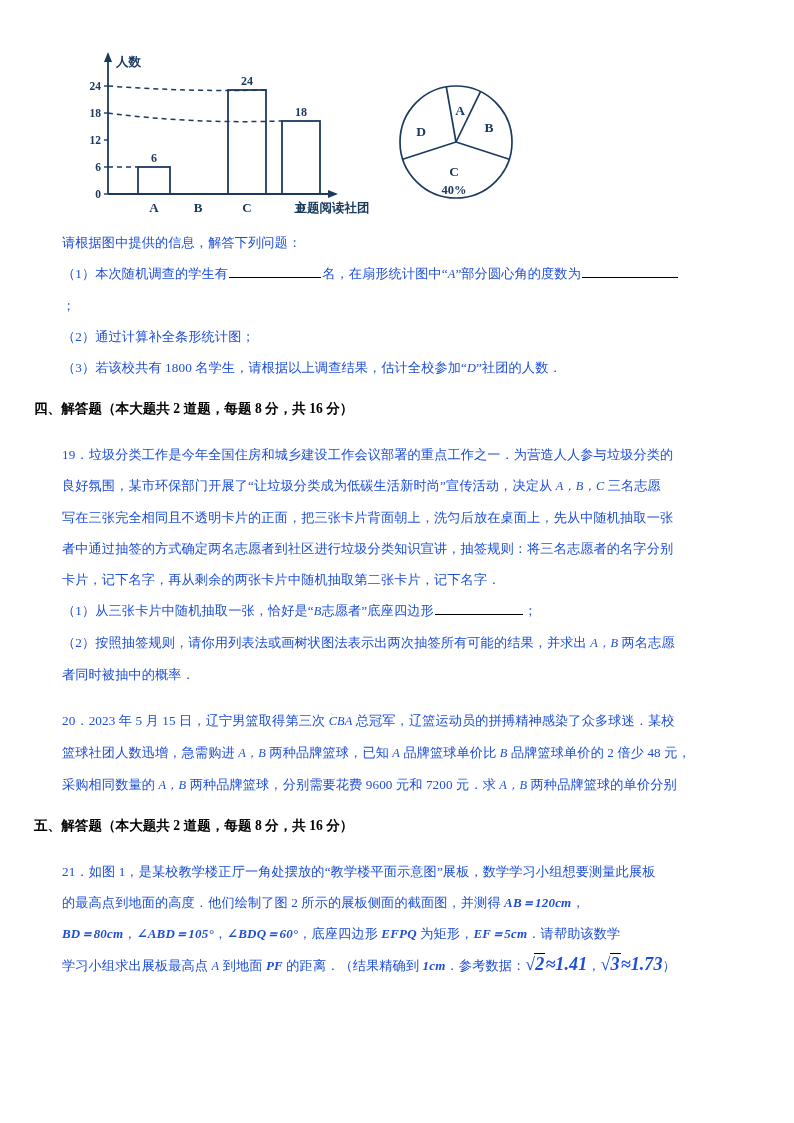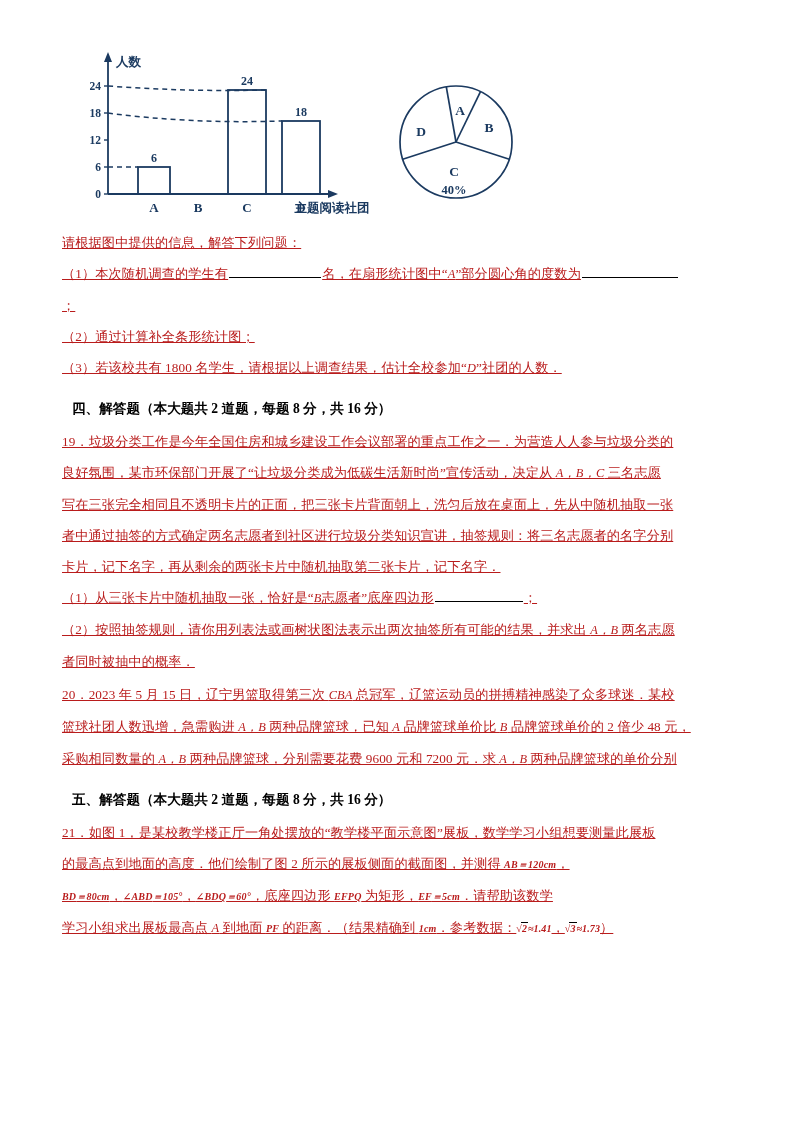--- a/index.html
+++ b/index.html
@@ -42,37 +42,36 @@
     top: 38px;
     width: 140px;
     height: 130px;
   }
   .chart-svg { display: block; }
 
   
   .body-text {
     font-size: 13.2px;
     line-height: 31px;
-    color: #b91c1c;
+    color: #1d4ed8;
     padding: 0 33px 0 62px;
     text-align: justify;
     letter-spacing: 0.1px;
-    text-decoration: underline;
   }
   .para {
     margin: 0;
     line-height: 31px;
   }
 
   .section-head {
     font-weight: bold;
     font-size: 13.6px;
     line-height: 30px;
     margin: 10px 0 2px 0;
-    padding-left: 72px;
+    padding-left: 34px;
   }
 
   .blank {
     display: inline-block;
     border-bottom: 1px solid #000;
     vertical-align: baseline;
     height: 14px;
     margin: 0 1px;
   }
   .blank.w1 { width: 92px; }
@@ -81,39 +80,39 @@
 
   .mathit {
     font-family: "Liberation Serif", "DejaVu Serif", serif;
     font-style: italic;
     font-size: 12.4px;
   }
   .mathbi {
     font-family: "Liberation Serif", "DejaVu Serif", serif;
     font-style: italic;
     font-weight: bold;
-    font-size: 10px;
+    font-size: 13px;
     letter-spacing: 0.2px;
   }
 
   .sqrt {
     display: inline-block;
     white-space: nowrap;
     font-style: italic;
     font-weight: bold;
-    font-size: 10px;
+    font-size: 18px;
   }
   .sqrt > .rad { font-style: normal; font-weight: normal; }
   .sqrt > .radicand {
     border-top: 1.1px solid #000;
     padding: 0 1px;
     margin-left: -1px;
   }
 
-  .q-block { margin-top: 2px; }
+  .q-block { margin-top: 15px; }
 </style>
 </head>
 <body>
 
 <div class="page">
 
   <div class="figures">
 
     <div class="barchart-wrap">
       <svg class="chart-svg" width="300" height="180" viewBox="0 0 300 180">

